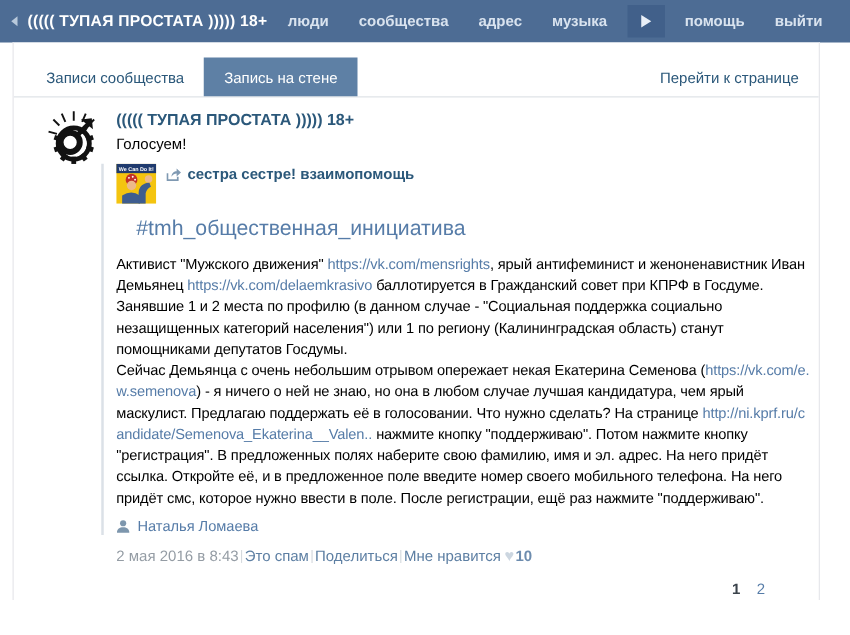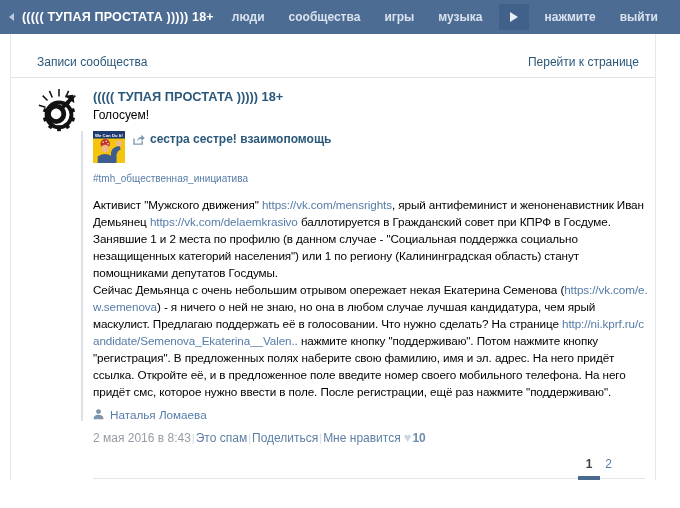--- a/index.html
+++ b/index.html
@@ -63,21 +63,21 @@
 
   
   .repost { margin:8px 0 0 -12px; border-left:2px solid #dbe1e7; padding-left:10px; }
   .repost-header { display:flex; }
   .repost-avatar { width:32px; height:32px; flex:none; display:block; }
   .repost-head-text { margin-left:8px; padding-top:1px; }
   .repost-name-row { display:flex; align-items:center; gap:5px; }
   .repost-name { color:#2b587a; font-weight:bold; font-size:12px; line-height:14px; }
   .repost-date { color:#949ca4; font-size:11.5px; margin-top:4px; display:flex; align-items:center; gap:4px; }
 
-  .hashtag { display:inline-block; margin-top:10px; color:#567ca8; font-size:10px; }
+  .hashtag { display:inline-block; margin-top:10px; color:#567ca8; font-size:17px;margin-left:16px; }
 
   .repost-body {
     margin-top:10px; font-size:11.7px; line-height:17px; color:#000; letter-spacing:-0.1px;
     max-height:245px; overflow:hidden;
   }
   .repost-body a { color:#567ca8; word-break:break-all; }
 
   .signature { margin-top:8px; display:flex; align-items:flex-start; gap:6px; }
   .signature-link { color:#567ca8; font-size:11.7px; }
 
@@ -106,37 +106,38 @@
 </head>
 <body>
 
 <div class="topnav">
   <span class="back-tri"></span>
   <a class="topnav-title">((((( ТУПАЯ ПРОСТАТА ))))) 18+</a>
   <div class="topnav-menu">
     <nav id="menu-left" style="display:flex;">
         <a class="nav-link" href="#">люди</a>
         <a class="nav-link" href="#">сообщества</a>
-        <a class="nav-link" href="#">игры</a>
+        <a class="nav-link" href="#">адрес</a>
         <a class="nav-link" href="#">музыка</a>
       </nav>
     <div class="play-box">
       <span class="play-tri"></span>
     </div>
     <nav id="menu-right" style="display:flex;">
-        <a class="nav-link" href="#">нажмите</a>
+        <a class="nav-link" href="#">помощь</a>
         <a class="nav-link" href="#">выйти</a>
       </nav>
   </div>
 </div>
 
 <div class="container">
 
   <div class="tabrow">
     <a class="tab-link">Записи сообщества</a>
+    <div class="tab-active">Запись на стене</div>
     <a class="goto-link">Перейти к странице</a>
   </div>
 
   <div class="post">
 
     <a class="post-avatar">
       <svg viewBox="0 0 50 50" width="48" height="48">
         <g stroke="#121212" stroke-width="1.6">
           <line x1="25" y1="2" x2="25" y2="10"></line>
           <line x1="15" y1="4" x2="18" y2="11"></line>

